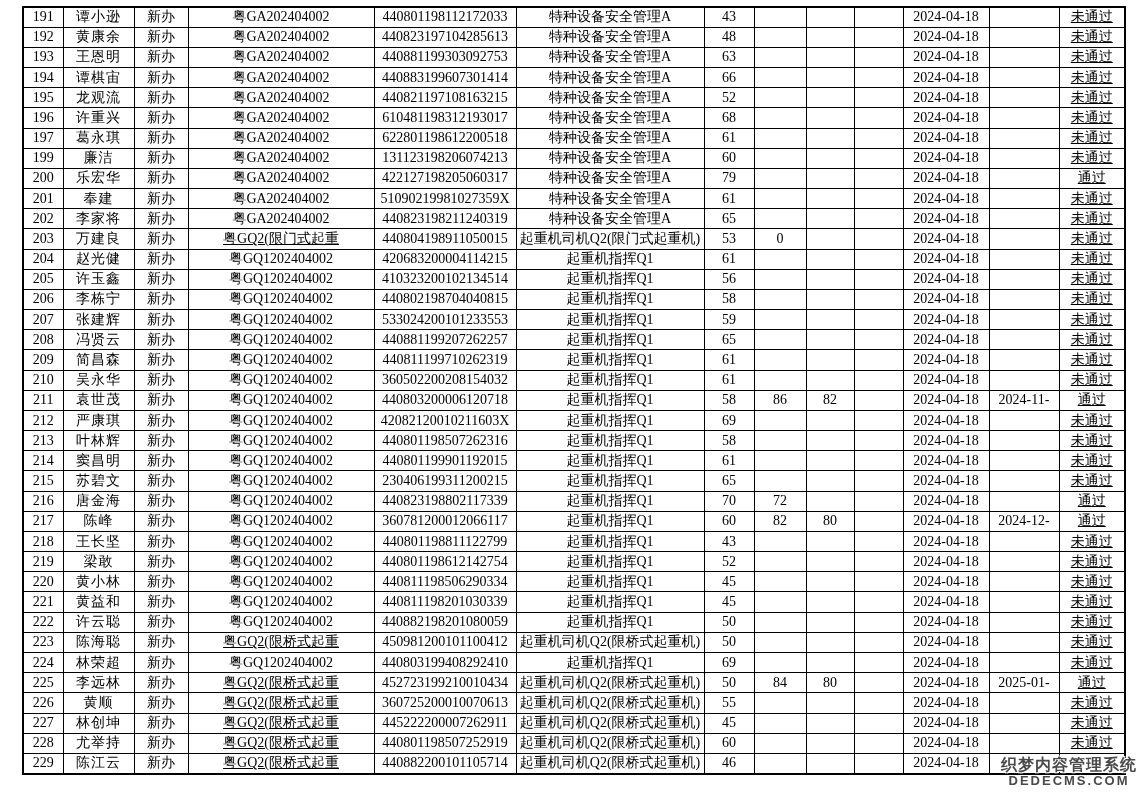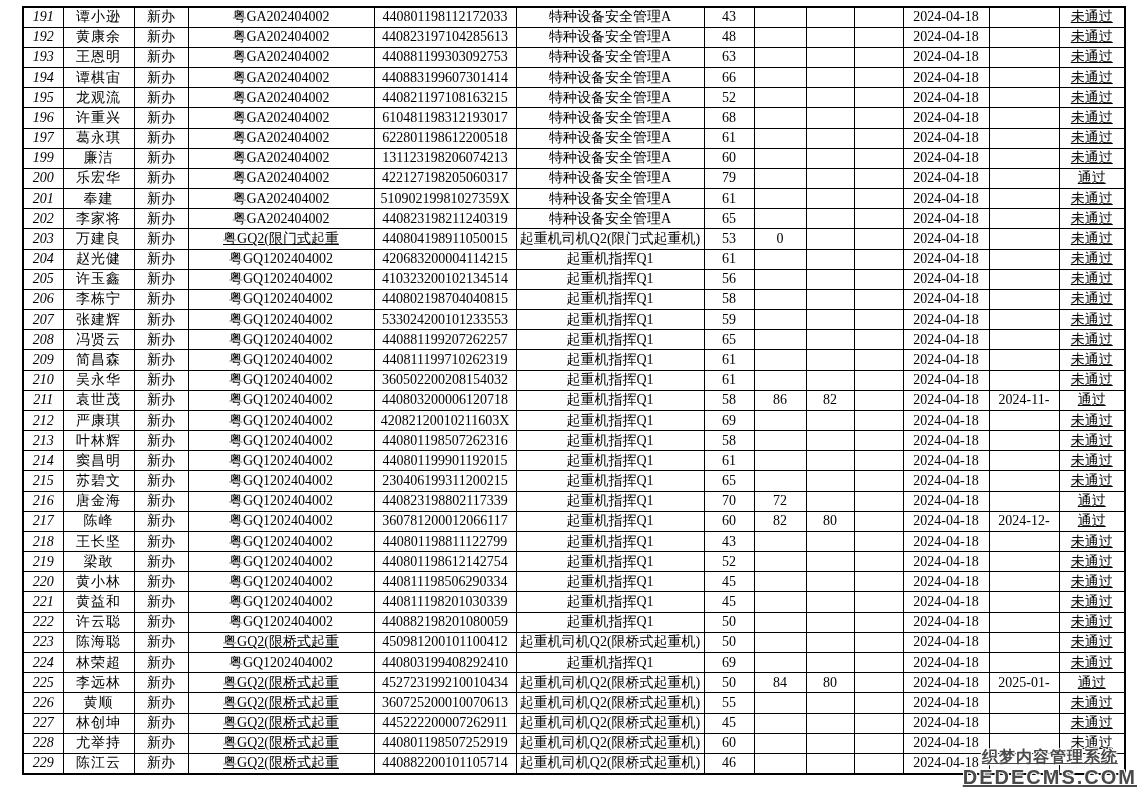--- a/index.html
+++ b/index.html
@@ -32,21 +32,21 @@
     border: 1px solid #000;
     text-align: center;
     vertical-align: middle;
     padding: 0 1px;
     font-size: 14px;
     line-height: 1;
     white-space: nowrap;
     overflow: hidden;
   }
   table.results tr { height: 19.72px; }
-  td.c-seq   { font-size: 14px; font-style: italic; }
+  td.c-seq   { font-size: 14px; }
   td.c-name  { font-size: 15px; letter-spacing: 1px; }
   td.c-type  { font-size: 15px; }
   td.c-proj  { font-size: 14px; }
   td.c-id    { font-size: 13.5px; }
   td.c-cat   { font-size: 13.5px; }
   td.c-score { font-size: 14px; }
   td.c-date  { font-size: 14px; }
   td.c-res   { font-size: 15px; }
   td.u { text-decoration: underline; margin-left: 6px; }
   .watermark {
@@ -56,24 +56,23 @@
     text-align: center;
     color: #4a4a4a;
     font-family: "Liberation Sans", sans-serif;
     font-weight: bold;
     text-shadow:
       -1px -1px 0 #fff, 1px -1px 0 #fff,
       -1px  1px 0 #fff, 1px  1px 0 #fff,
       0 0 2px #fff;
     line-height: 1.1;
     z-index: 5;
-    text-decoration: underline;
   }
   .watermark .wm-cn { font-size: 16px; letter-spacing: 1px; }
-  .watermark .wm-en { font-size: 20px; letter-spacing: 2px; }
+  .watermark .wm-en { font-size: 13px; letter-spacing: 2px; }
 </style>
 </head>
 <body>
 
 <div class="page">
 
   <table class="results">
     <colgroup>
       <col style="width:40px">
       <col style="width:71px">

